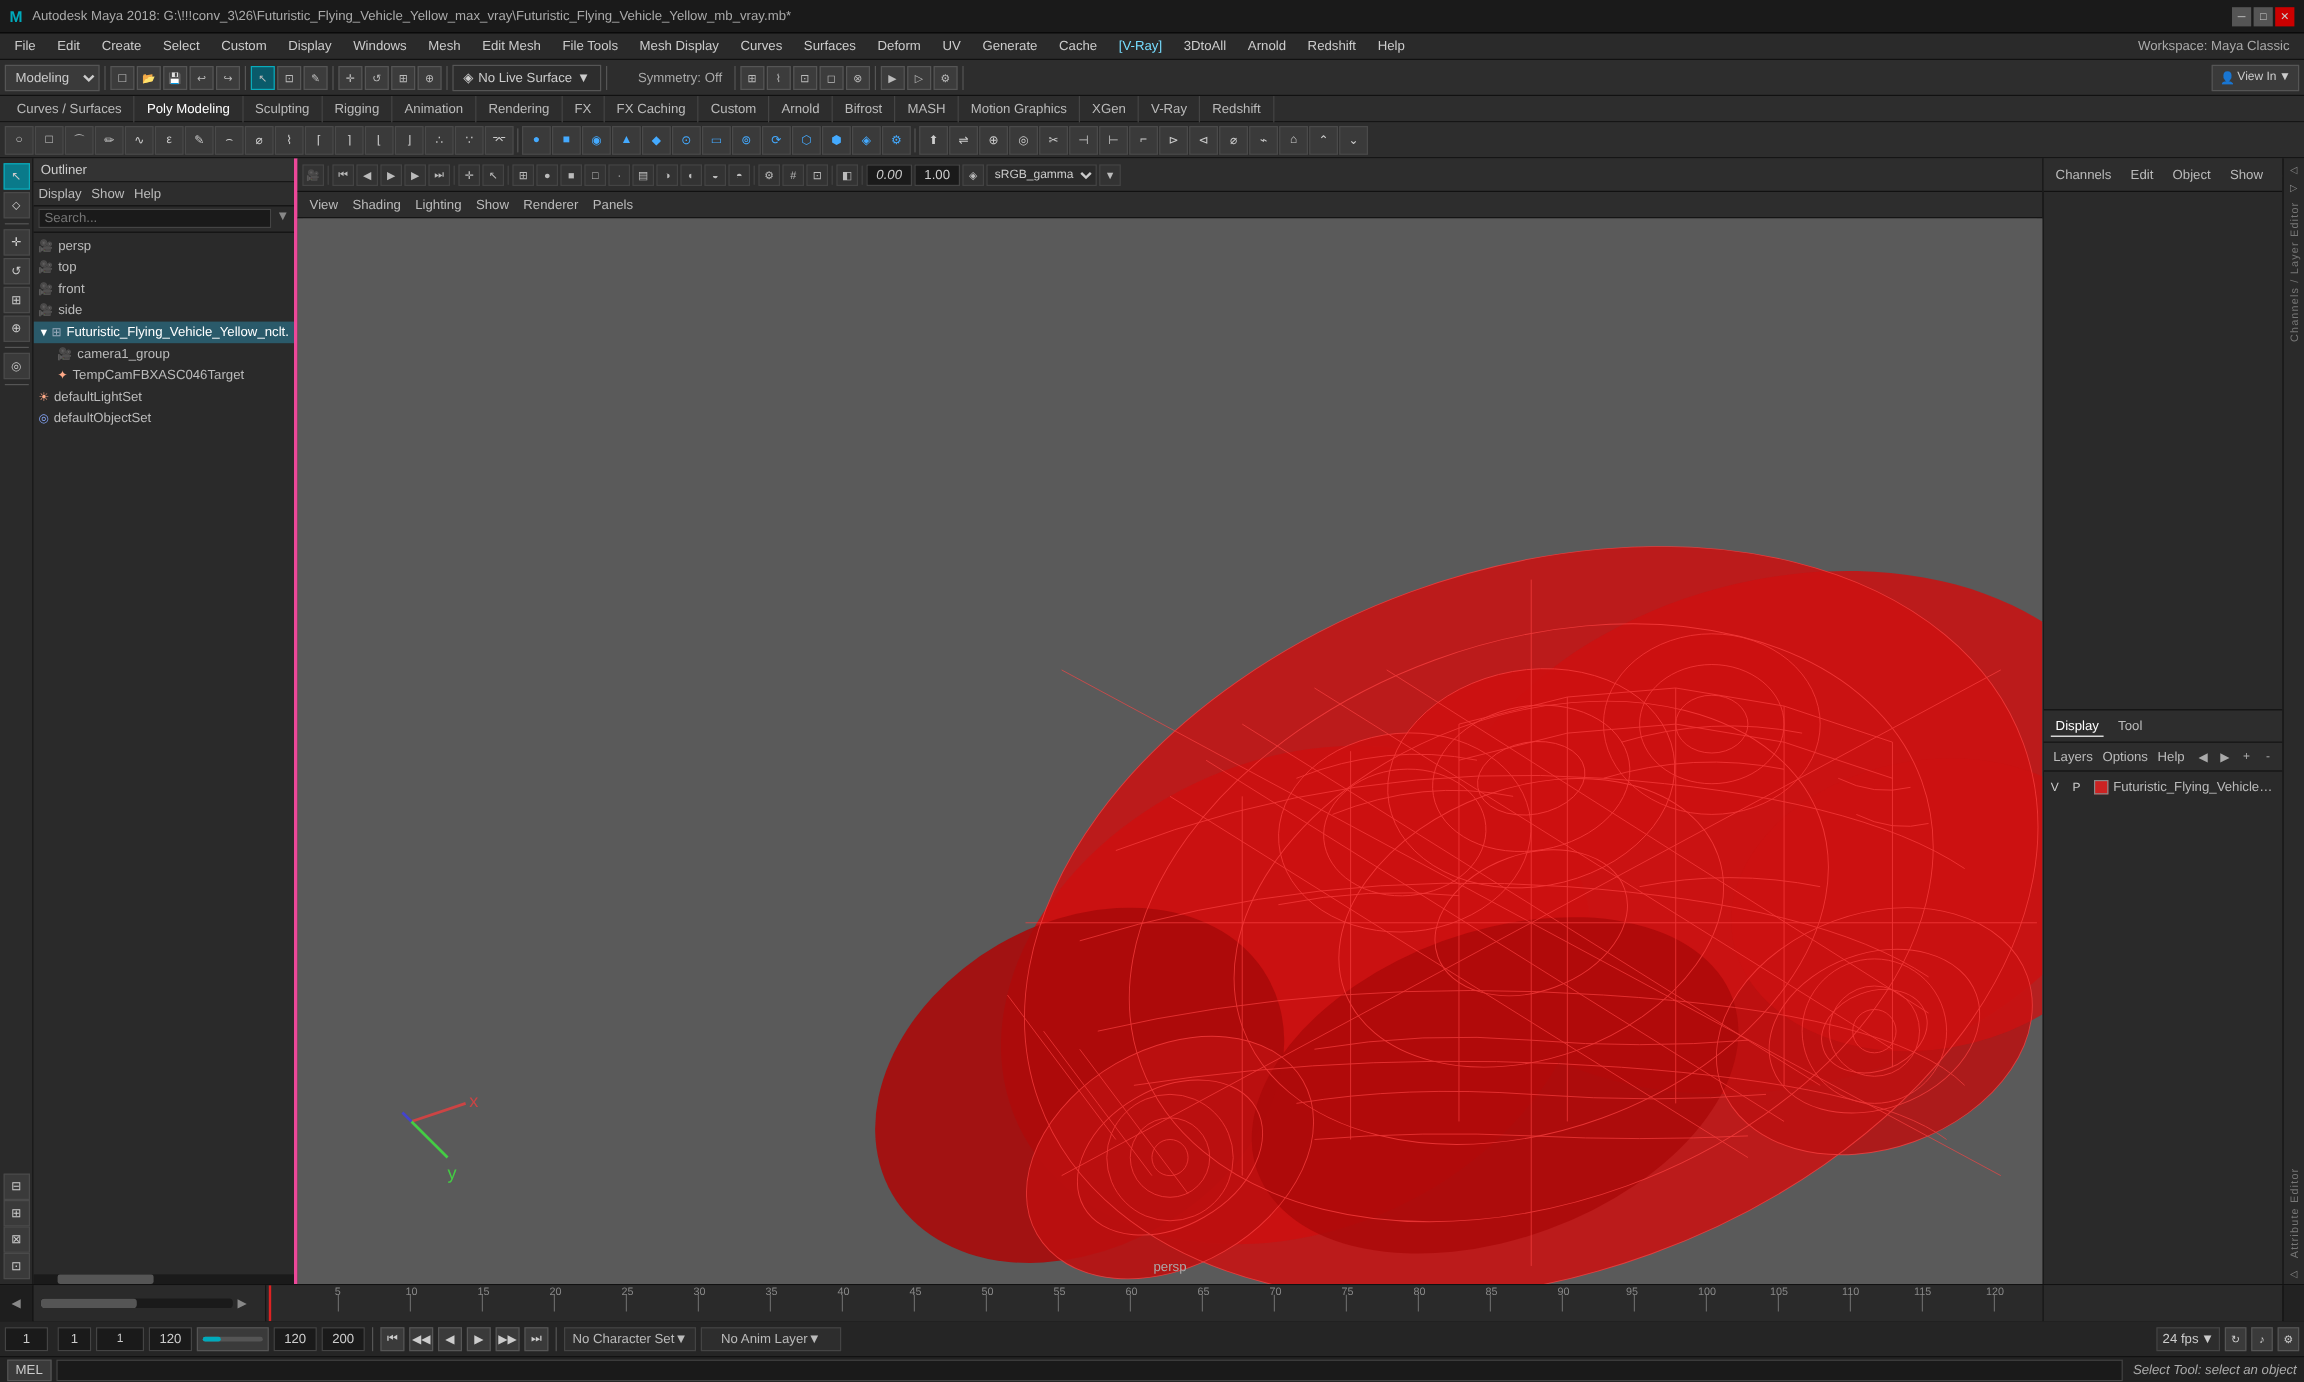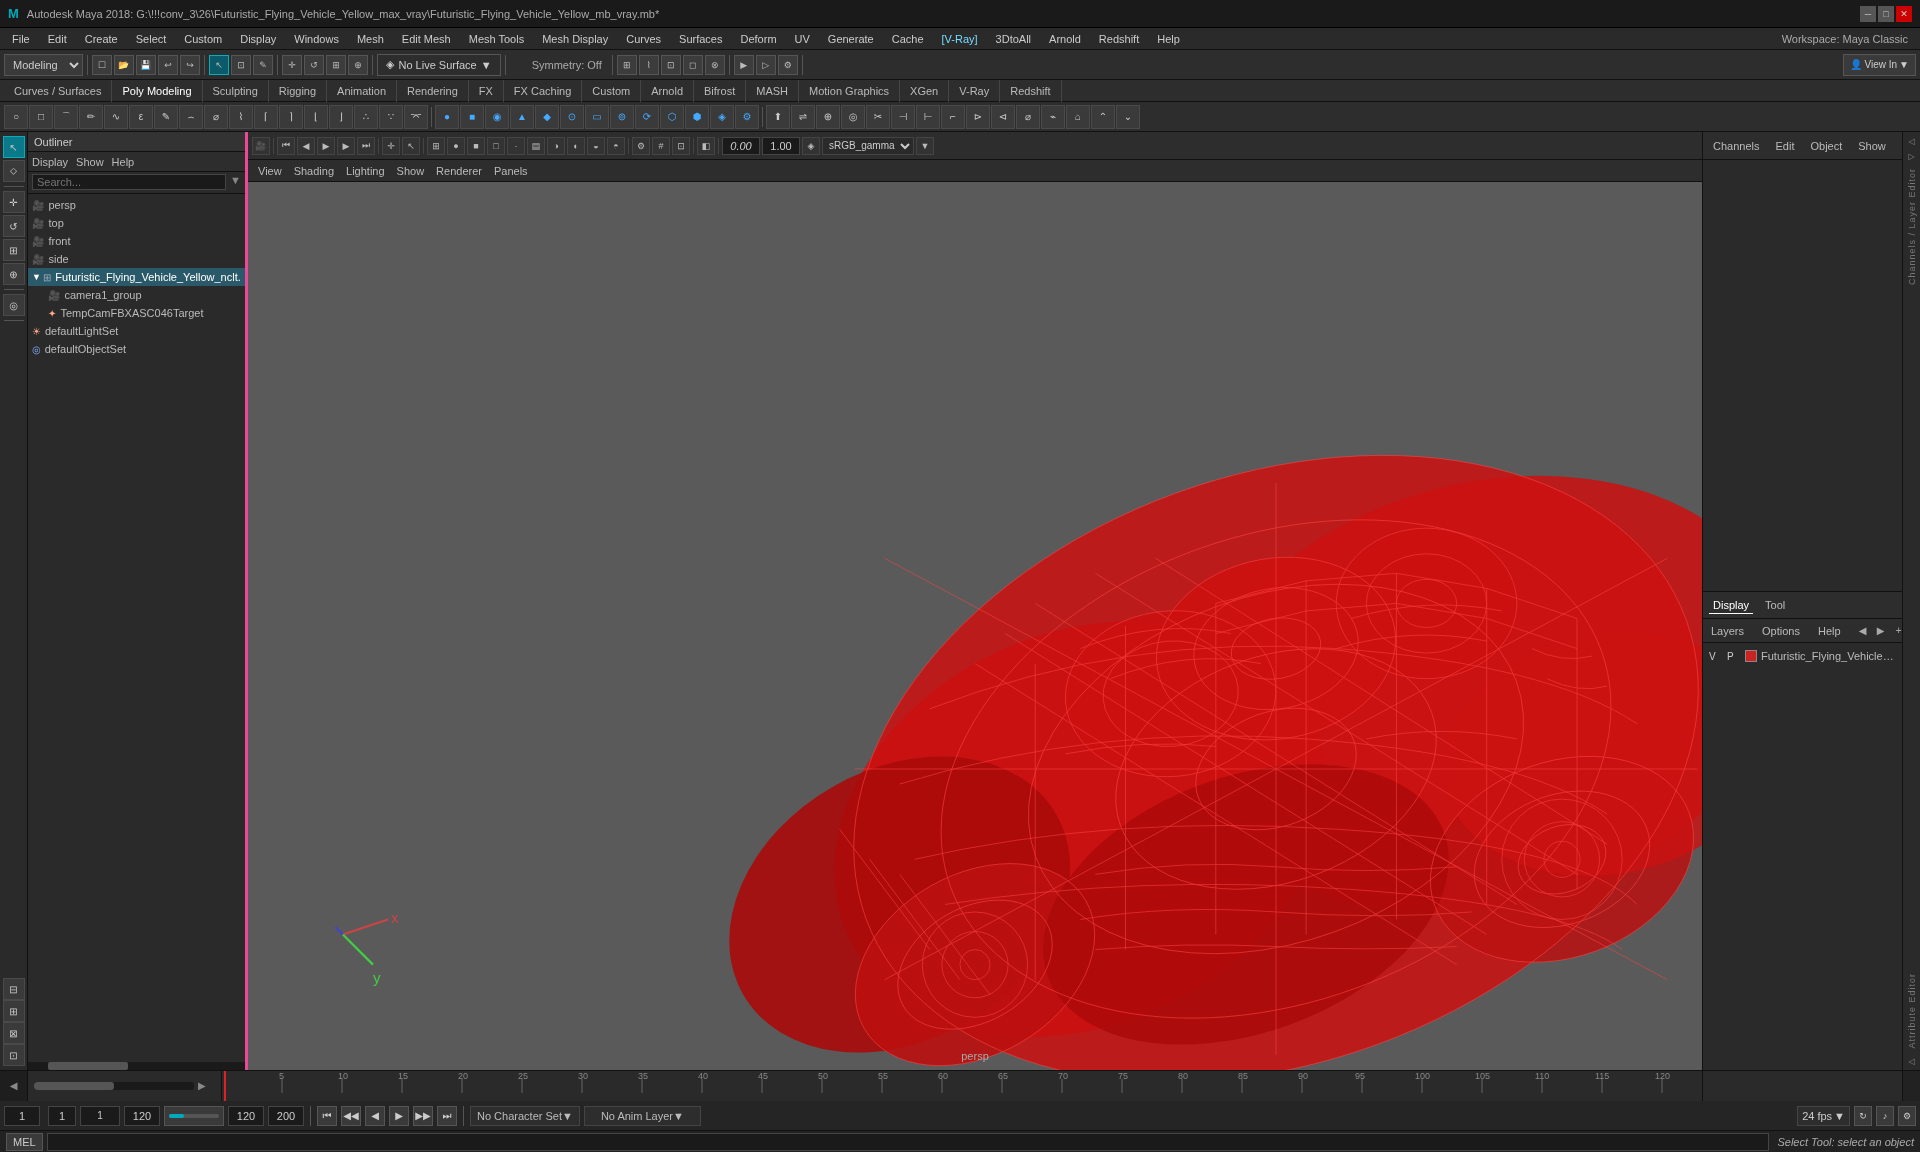--- a/index.html
+++ b/index.html
@@ -381,21 +381,21 @@
     .da-tab {
       cursor: pointer;
       padding: 2px 4px;
     }
     #display-toolbar {
       height: 24px;
       background: #2d2d2d;
       display: flex;
       align-items: center;
       padding: 0 4px;
-      gap: 10px;
+      gap: 0;
       border-bottom: 1px solid #111;
     }
     .dt-icon {
       width: 16px;
       height: 16px;
       display: inline-flex;
       align-items: center;
       justify-content: center;
       font-size: 10px;
       cursor: pointer;
@@ -629,21 +629,21 @@
 <div id="menu-bar">
   <span class="menu-item">File</span>
   <span class="menu-item">Edit</span>
   <span class="menu-item">Create</span>
   <span class="menu-item">Select</span>
   <span class="menu-item">Custom</span>
   <span class="menu-item">Display</span>
   <span class="menu-item">Windows</span>
   <span class="menu-item">Mesh</span>
   <span class="menu-item">Edit Mesh</span>
-  <span class="menu-item">Mesh Tools</span>
+  <span class="menu-item">File Tools</span>
   <span class="menu-item">Mesh Display</span>
   <span class="menu-item">Curves</span>
   <span class="menu-item">Surfaces</span>
   <span class="menu-item">Deform</span>
   <span class="menu-item">UV</span>
   <span class="menu-item">Generate</span>
   <span class="menu-item">Cache</span>
   <span class="menu-item" style="color:#7df;">[V-Ray]</span>
   <span class="menu-item">3DtoAll</span>
   <span class="menu-item">Arnold</span>

